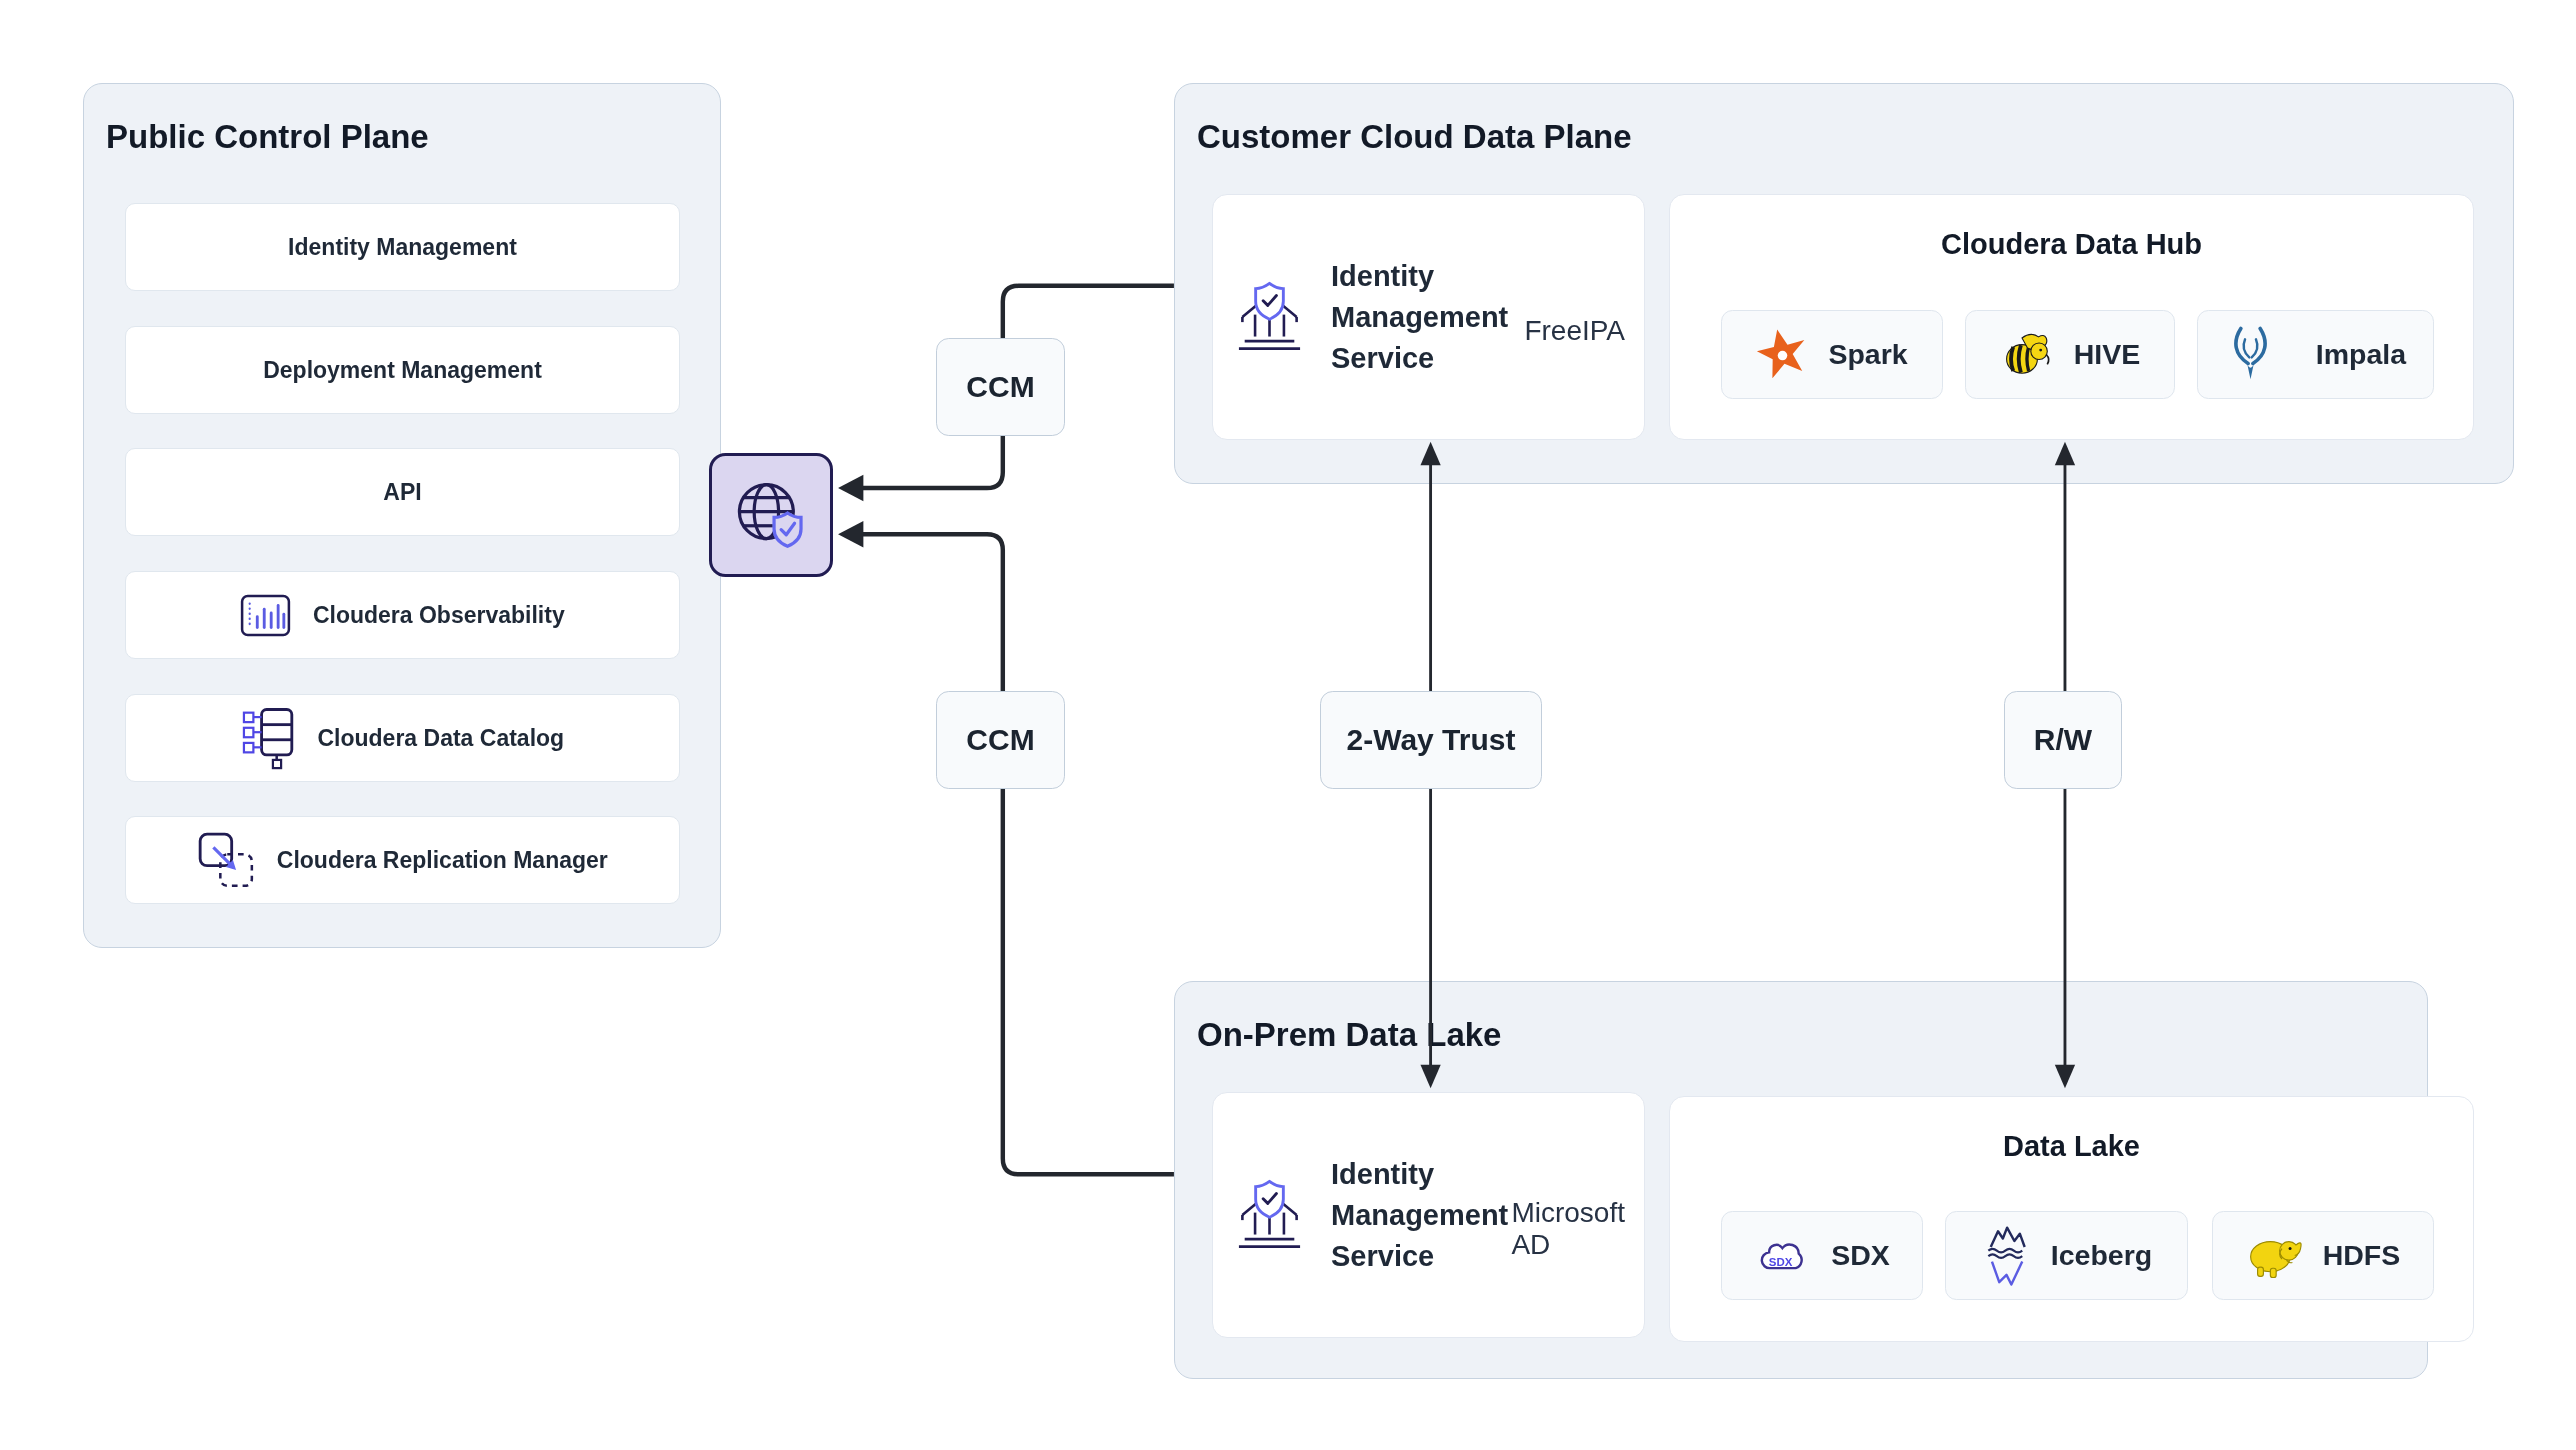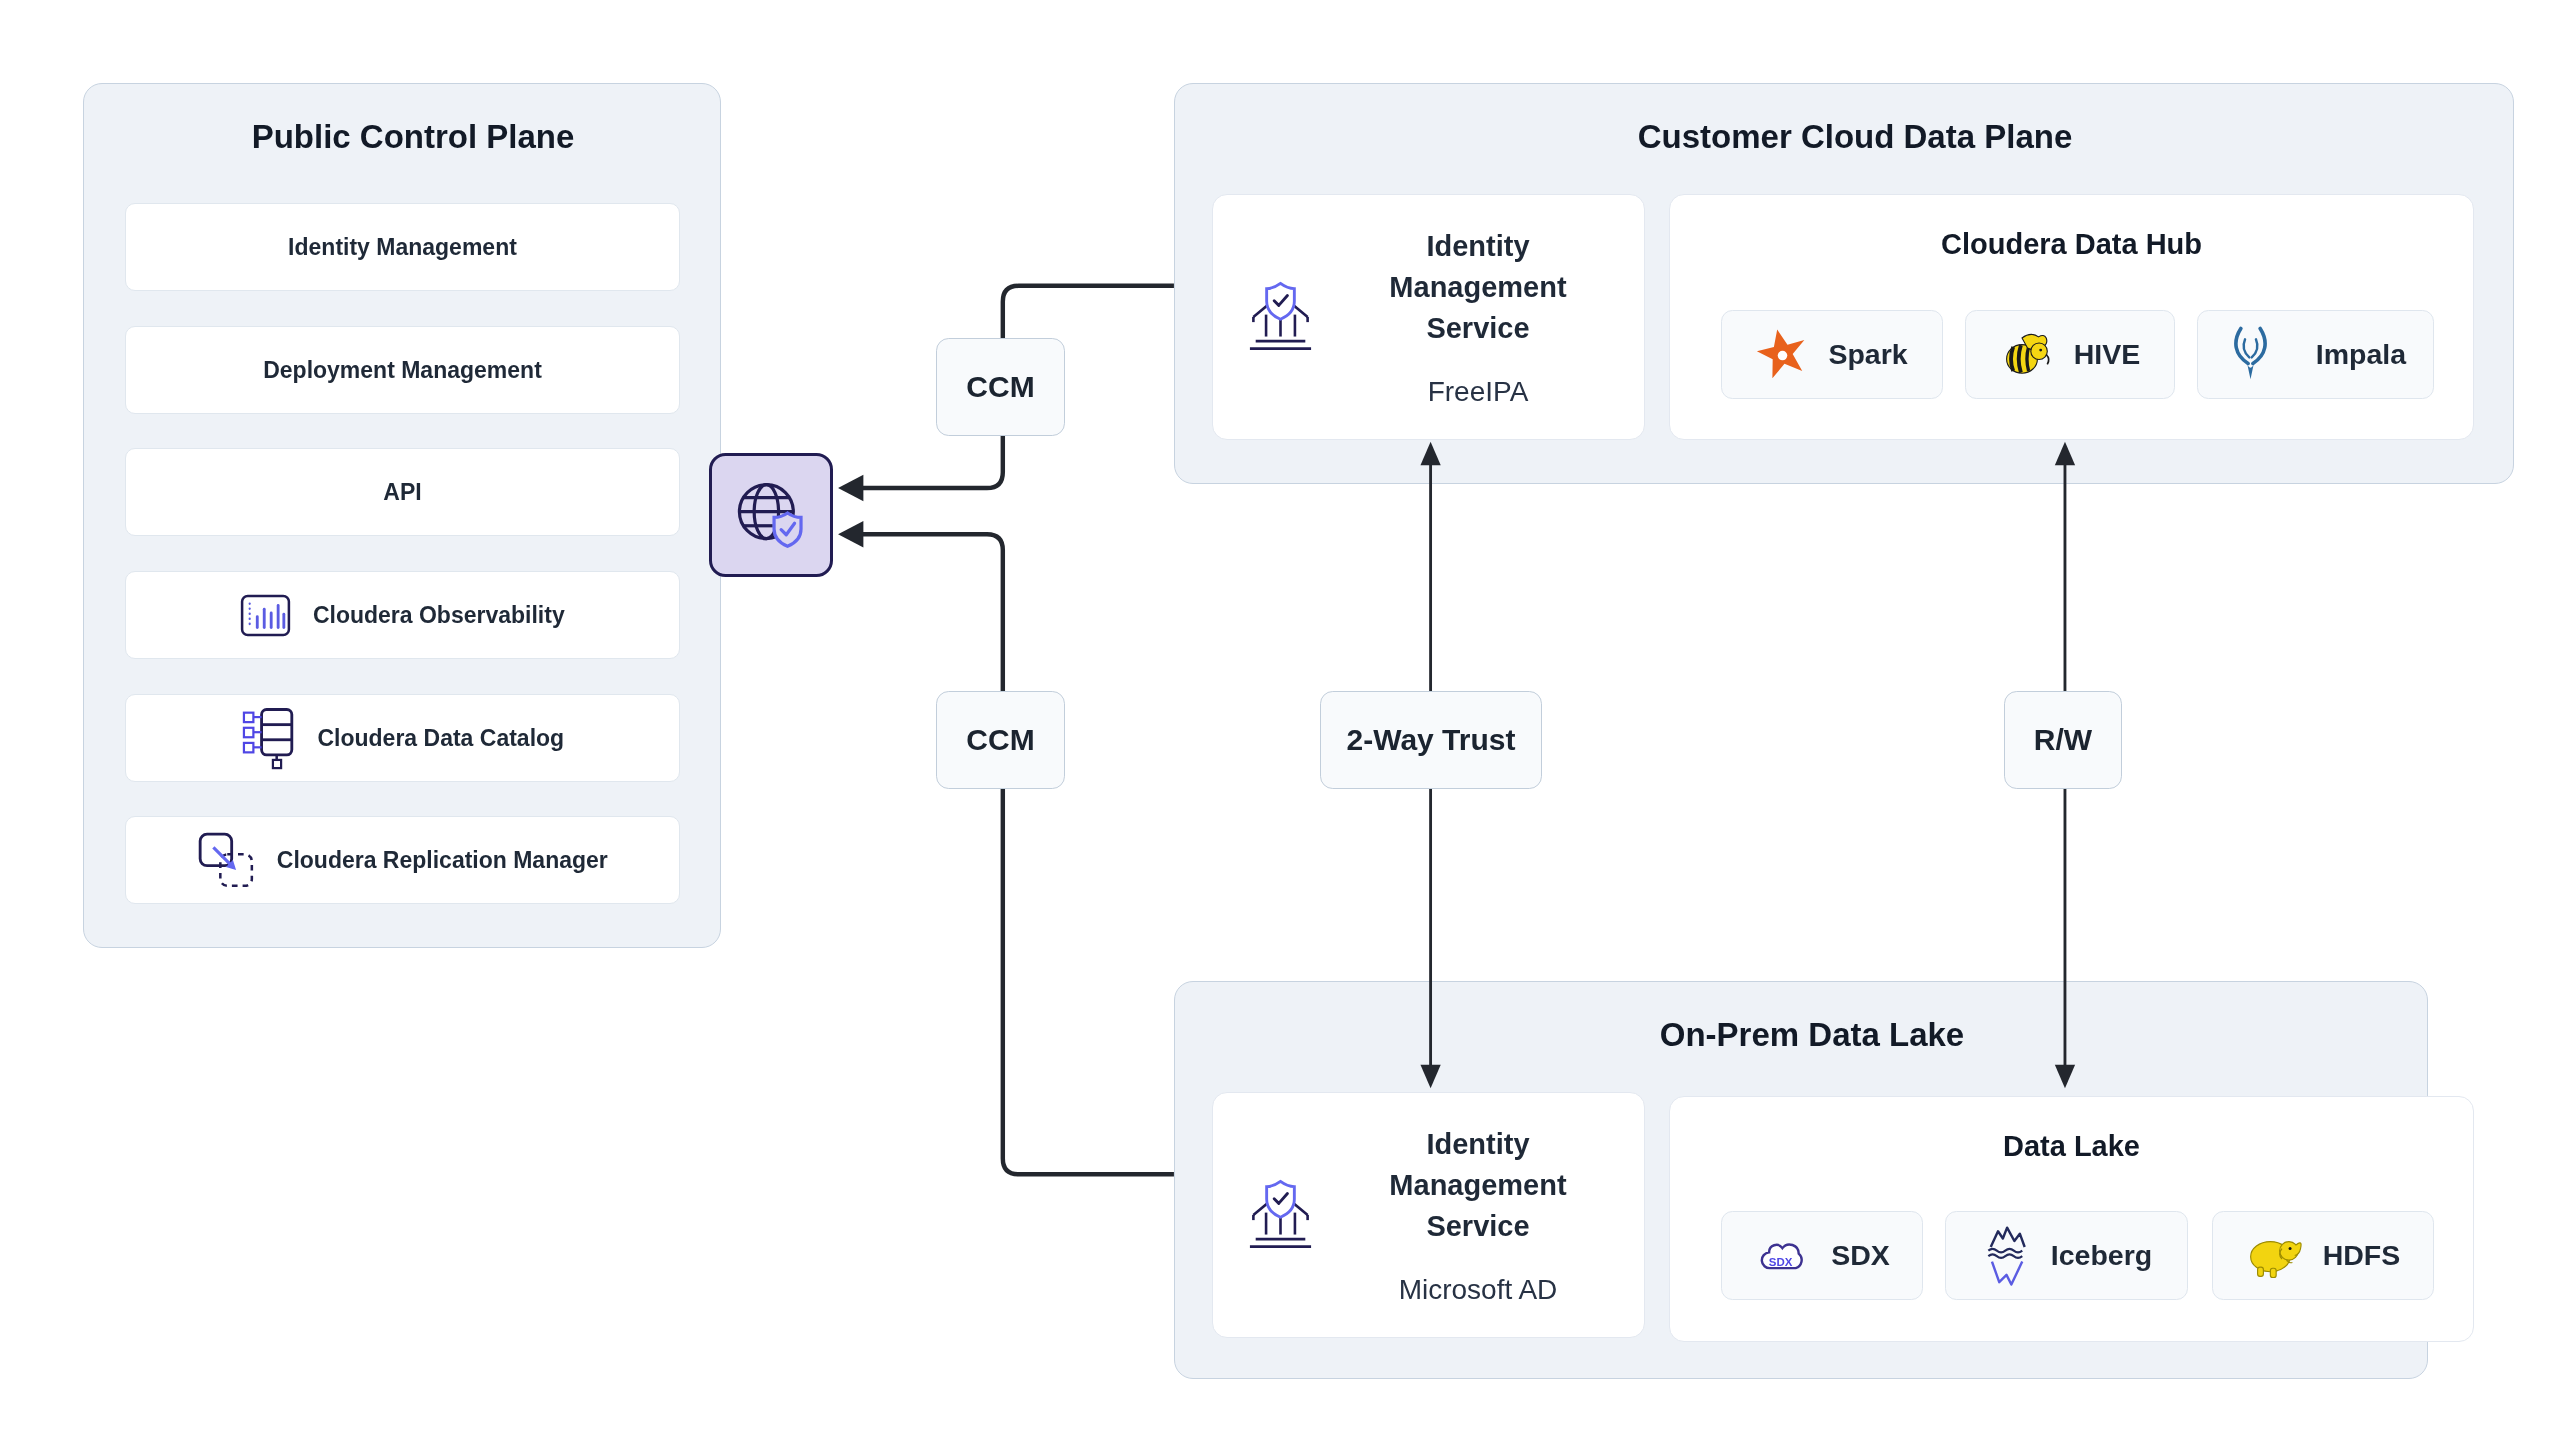--- a/index.html
+++ b/index.html
@@ -1,24 +1,24 @@
 <!DOCTYPE html>
 <html style="font-size:10px"><head>
 <meta charset="utf-8">
 <style>
   html,body{margin:0;padding:0;background:#ffffff;}
   #canvas{position:relative;width:2576px;height:1450px;background:#ffffff;overflow:hidden;
           font-family:"Liberation Sans", sans-serif;color:#1f2937;}
   .panel{position:absolute;background:#eef2f7;border:1.9px solid #c7d3e0;border-radius:19px;box-sizing:border-box;}
-  .panel-title{position:absolute;left:7px;right:0;top:34px;text-align:center;font-size:33px;font-weight:700;color:#121a27;padding-left:15px;}
+  .panel-title{position:absolute;left:7px;right:0;top:34px;font-size:33px;font-weight:700;color:#121a27;padding-left:15px;}
   .item{position:absolute;background:#ffffff;border:1.3px solid #e0e7ee;border-radius:10px;box-sizing:border-box;
         display:flex;align-items:center;justify-content:center;gap:21.6px;font-size:23px;font-weight:600;color:#1f2937;}
   .whitebox{position:absolute;background:#ffffff;border:1.3px solid #e3e8f0;border-radius:15px;box-sizing:border-box;}
   .idbox{display:flex;align-items:center;justify-content:center;gap:24px;padding:0 19px;}
-  .idtext{display:flex;flex-direction:column;align-items:center;text-align:center;}
+  .idtext{display:flex;flex-direction:row;align-items:center;text-align:left;}
   .idtitle{font-size:29px;font-weight:600;line-height:41px;color:#1f2937;max-width:273px;}
   .idsub{font-size:28px;font-weight:400;color:#273244;margin-top:27px;}
   .groupbox-title{position:absolute;left:0;right:0;top:33px;text-align:center;font-size:29px;font-weight:700;color:#121a27;}
   .chip{position:absolute;background:#f8fafc;border:1.3px solid #dfe6ee;border-radius:11.4px;box-sizing:border-box;
         display:flex;align-items:center;justify-content:center;gap:19px;font-size:28.5px;font-weight:600;color:#1f2937;}
   .tag{position:absolute;background:#f8fafc;border:1.9px solid #c2cedb;border-radius:12.7px;box-sizing:border-box;
        display:flex;align-items:center;justify-content:center;font-size:30px;font-weight:700;color:#1b2430;}
   .gateway{position:absolute;left:709px;top:453px;width:124px;height:124px;background:#dbd6f0;
            border:3.2px solid #211c52;border-radius:16.5px;box-sizing:border-box;
            display:flex;align-items:center;justify-content:center;}

